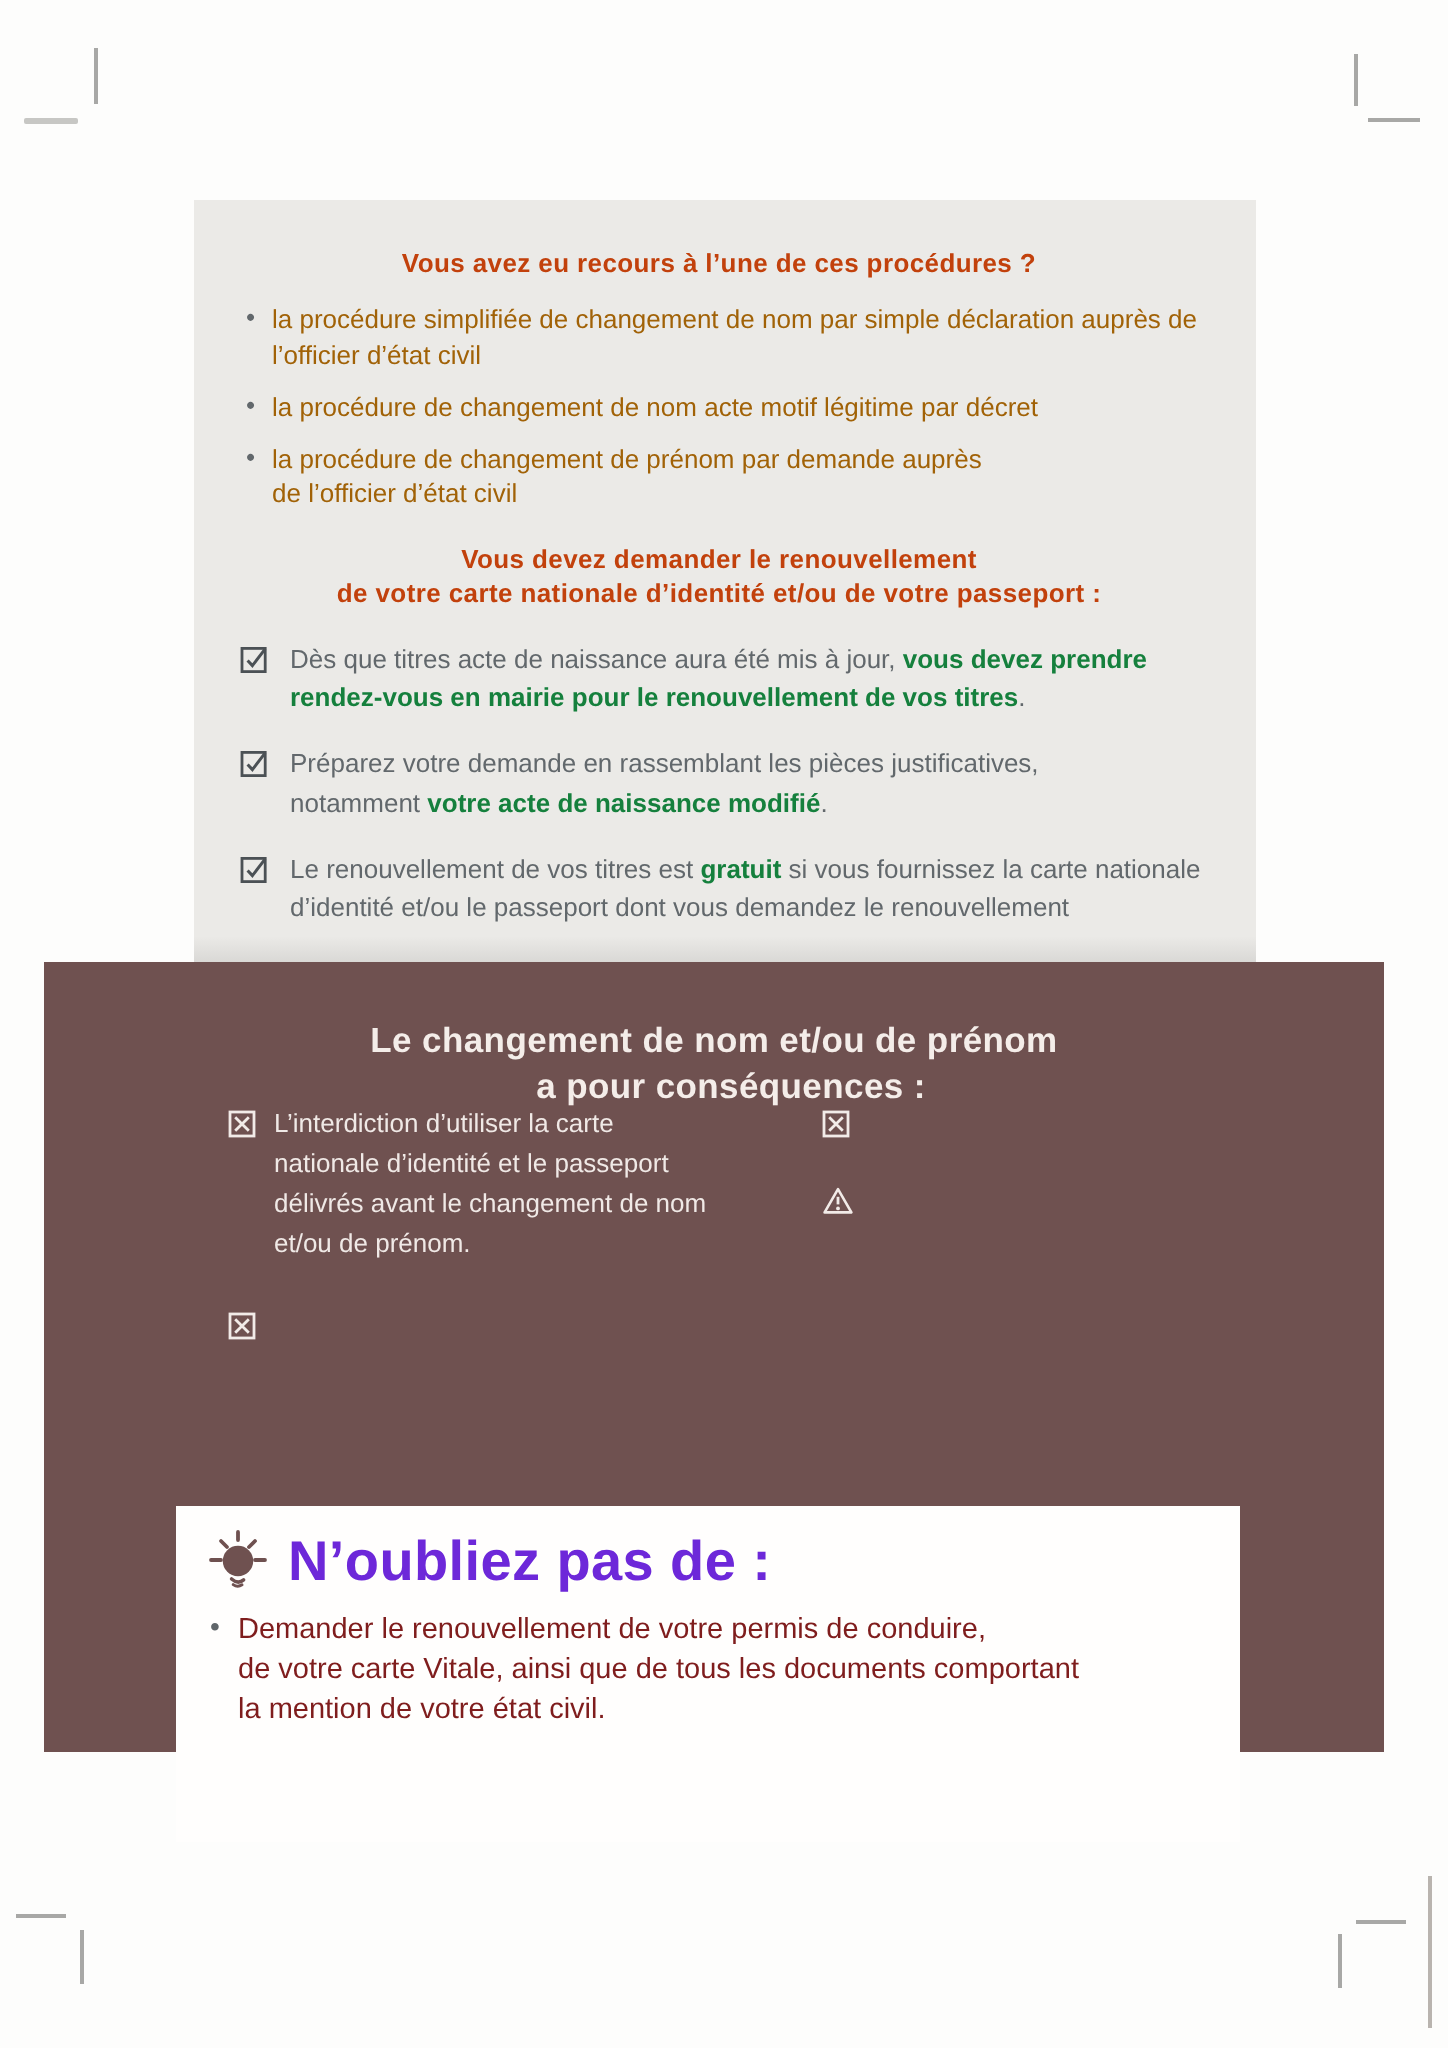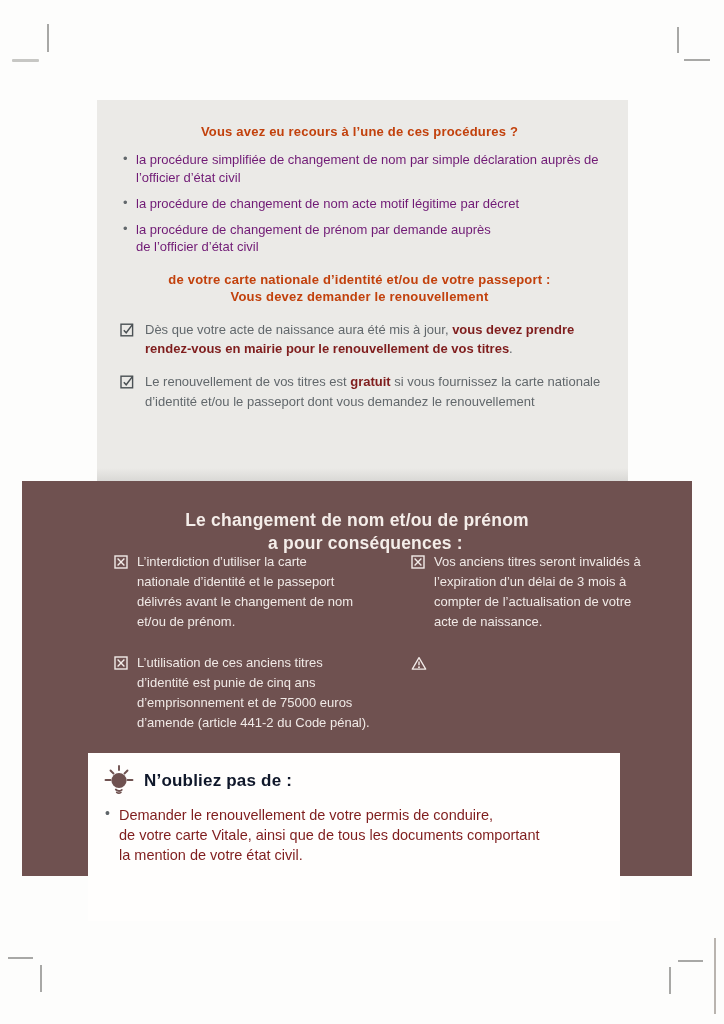--- a/index.html
+++ b/index.html
@@ -33,34 +33,34 @@
     content: ""; position: absolute; left: 0; right: 0; bottom: 0; height: 13px;
     background: linear-gradient(to bottom, rgba(60,60,60,0), rgba(60,60,60,0.10));
   }
   .section-title {
     font-size: 13px; font-weight: bold; color: #c2410c;
     text-align: center; line-height: 1.3; letter-spacing: 0.2px;
   }
   .dot-list { list-style: none; margin: 9px 0 0 0; padding: 0 0 0 12px; }
   .dot-list li {
     position: relative; padding-left: 13px; margin-bottom: 9px;
-    font-size: 13px; line-height: 1.32; color: #701a75; white-space: pre-line;
+    font-size: 13px; line-height: 1.32; color: #a16207; white-space: pre-line;
   }
   .dot-list li::before {
     content: "\2022"; position: absolute; left: 0; top: -1px;
     color: #62686c; font-size: 13px;
   }
   .renewal-title { margin-top: 17px; }
   .checklist { margin-top: 14px; padding-left: 9px; }
   .check-item {
     display: flex; gap: 10px; margin-bottom: 14px;
     font-size: 13px; line-height: 1.48; color: #62686c;
   }
   .check-item .txt { white-space: pre-line; }
-  .check-item .txt b { color: #7f1d1d; }
+  .check-item .txt b { color: #15803d; }
   .check-icon { flex: 0 0 auto; margin-top: 2px; }
 
   
   .maroon-panel {
     position: absolute; left: 22px; top: 481px; width: 670px; height: 395px;
     background: #6f5150;
   }
   .maroon-title {
     padding-top: 13px; font-size: 17.5px; font-weight: bold;
     color: #f4ede9; text-align: center; line-height: 1.35; letter-spacing: 0.2px;
@@ -75,21 +75,21 @@
   }
   .cons-item .txt { white-space: pre-line; }
   .cons-icon { flex: 0 0 auto; margin-top: 3px; }
 
   
   .reminder-card {
     position: absolute; left: 66px; top: 272px; width: 532px; height: 168px;
     background: #fffefd; box-sizing: border-box; padding: 8px 20px 0 13px;
   }
   .reminder-header { display: flex; align-items: center; gap: 7px; margin: 2px 0 6px 0; }
-  .reminder-title { font-size: 17px; font-weight: bold; color: #0f172a; letter-spacing: 0.2px; }
+  .reminder-title { font-size: 28px; font-weight: bold; color: #6d28d9; letter-spacing: 0.2px; }
   .reminder-list { list-style: none; margin: 0; padding: 0 0 0 4px; }
   .reminder-list li {
     position: relative; padding-left: 14px; margin-bottom: 9px;
     font-size: 14.5px; line-height: 1.38; color: #7f1d1d; white-space: pre-line;
   }
   .reminder-list li::before {
     content: "\2022"; position: absolute; left: 0; top: -1px;
     color: #5f6569; font-size: 14px;
   }
 </style>
@@ -113,32 +113,40 @@
 
     <ul class="dot-list">
       <li>la procédure simplifiée de changement de nom par simple déclaration auprès de
 l’officier d’état civil</li>
       <li>la procédure de changement de nom acte motif légitime par décret</li>
       <li>la procédure de changement de prénom par demande auprès
 de l’officier d’état civil</li>
     </ul>
 
     <h2 class="section-title renewal-title">
+      <span style="display:block;">Vous devez demander le renouvellement</span>
       <span style="display:block;">de votre carte nationale d’identité et/ou de votre passeport :</span>
-      <span style="display:block;">Vous devez demander le renouvellement</span>
     </h2>
 
     <div class="checklist">
       <div class="check-item">
         <svg class="check-icon" width="15" height="15" viewBox="0 0 15 15">
           <rect x="1" y="2.2" width="11.6" height="11.6" fill="none" stroke="#4b5155" stroke-width="1.4"></rect>
           <path d="M3.8 8.2 L6.2 10.8 L12.6 2.4" fill="none" stroke="#4b5155" stroke-width="1.5"></path>
         </svg>
-        <span class="txt"><span>Dès que votre acte de naissance aura été mis à jour, </span><b>vous devez prendre
+        <span class="txt"><span>Dès que titres acte de naissance aura été mis à jour, </span><b>vous devez prendre
 rendez-vous en mairie pour le renouvellement de vos titres</b><span>.</span></span>
+      </div>
+      <div class="check-item">
+        <svg class="check-icon" width="15" height="15" viewBox="0 0 15 15">
+          <rect x="1" y="2.2" width="11.6" height="11.6" fill="none" stroke="#4b5155" stroke-width="1.4"></rect>
+          <path d="M3.8 8.2 L6.2 10.8 L12.6 2.4" fill="none" stroke="#4b5155" stroke-width="1.5"></path>
+        </svg>
+        <span class="txt"><span>Préparez votre demande en rassemblant les pièces justificatives,
+notamment </span><b>votre acte de naissance modifié</b><span>.</span></span>
       </div>
       <div class="check-item">
         <svg class="check-icon" width="15" height="15" viewBox="0 0 15 15">
           <rect x="1" y="2.2" width="11.6" height="11.6" fill="none" stroke="#4b5155" stroke-width="1.4"></rect>
           <path d="M3.8 8.2 L6.2 10.8 L12.6 2.4" fill="none" stroke="#4b5155" stroke-width="1.5"></path>
         </svg>
         <span class="txt"><span>Le renouvellement de vos titres est </span><b>gratuit</b><span> si vous fournissez la carte nationale
 d’identité et/ou le passeport dont vous demandez le renouvellement</span></span>
       </div>
     </div>
@@ -160,36 +168,28 @@
           <span class="txt">L’interdiction d’utiliser la carte
 nationale d’identité et le passeport
 délivrés avant le changement de nom
 et/ou de prénom.</span>
         </div>
         <div class="cons-item">
           <svg class="cons-icon" width="14" height="14" viewBox="0 0 14 14">
             <rect x="1" y="1" width="12" height="12" fill="none" stroke="#f2ebe8" stroke-width="1.4"></rect>
             <path d="M3.6 3.6 L10.4 10.4 M10.4 3.6 L3.6 10.4" stroke="#f2ebe8" stroke-width="1.4"></path>
           </svg>
-          <span class="txt">L’utilisation de ces anciens titres
-d’identité est punie de cinq ans
-d’emprisonnement et de 75000 euros
-d’amende (article 441-2 du Code pénal).</span>
         </div>
       </div>
       <div>
         <div class="cons-item">
           <svg class="cons-icon" width="14" height="14" viewBox="0 0 14 14">
             <rect x="1" y="1" width="12" height="12" fill="none" stroke="#f2ebe8" stroke-width="1.4"></rect>
             <path d="M3.6 3.6 L10.4 10.4 M10.4 3.6 L3.6 10.4" stroke="#f2ebe8" stroke-width="1.4"></path>
           </svg>
-          <span class="txt">Vos anciens titres seront invalidés à
-l’expiration d’un délai de 3 mois à
-compter de l’actualisation de votre
-acte de naissance.</span>
         </div>
         <div class="cons-item">
           <svg class="cons-icon" width="16" height="15" viewBox="0 0 16 15">
             <path d="M8 1.6 L14.7 13.2 L1.3 13.2 Z" fill="none" stroke="#f2ebe8" stroke-width="1.3" stroke-linejoin="round"></path>
             <line x1="8" y1="5.4" x2="8" y2="9.2" stroke="#f2ebe8" stroke-width="1.4"></line>
             <circle cx="8" cy="11.2" r="0.95" fill="#f2ebe8"></circle>
           </svg>
         </div>
       </div>
     </div>

